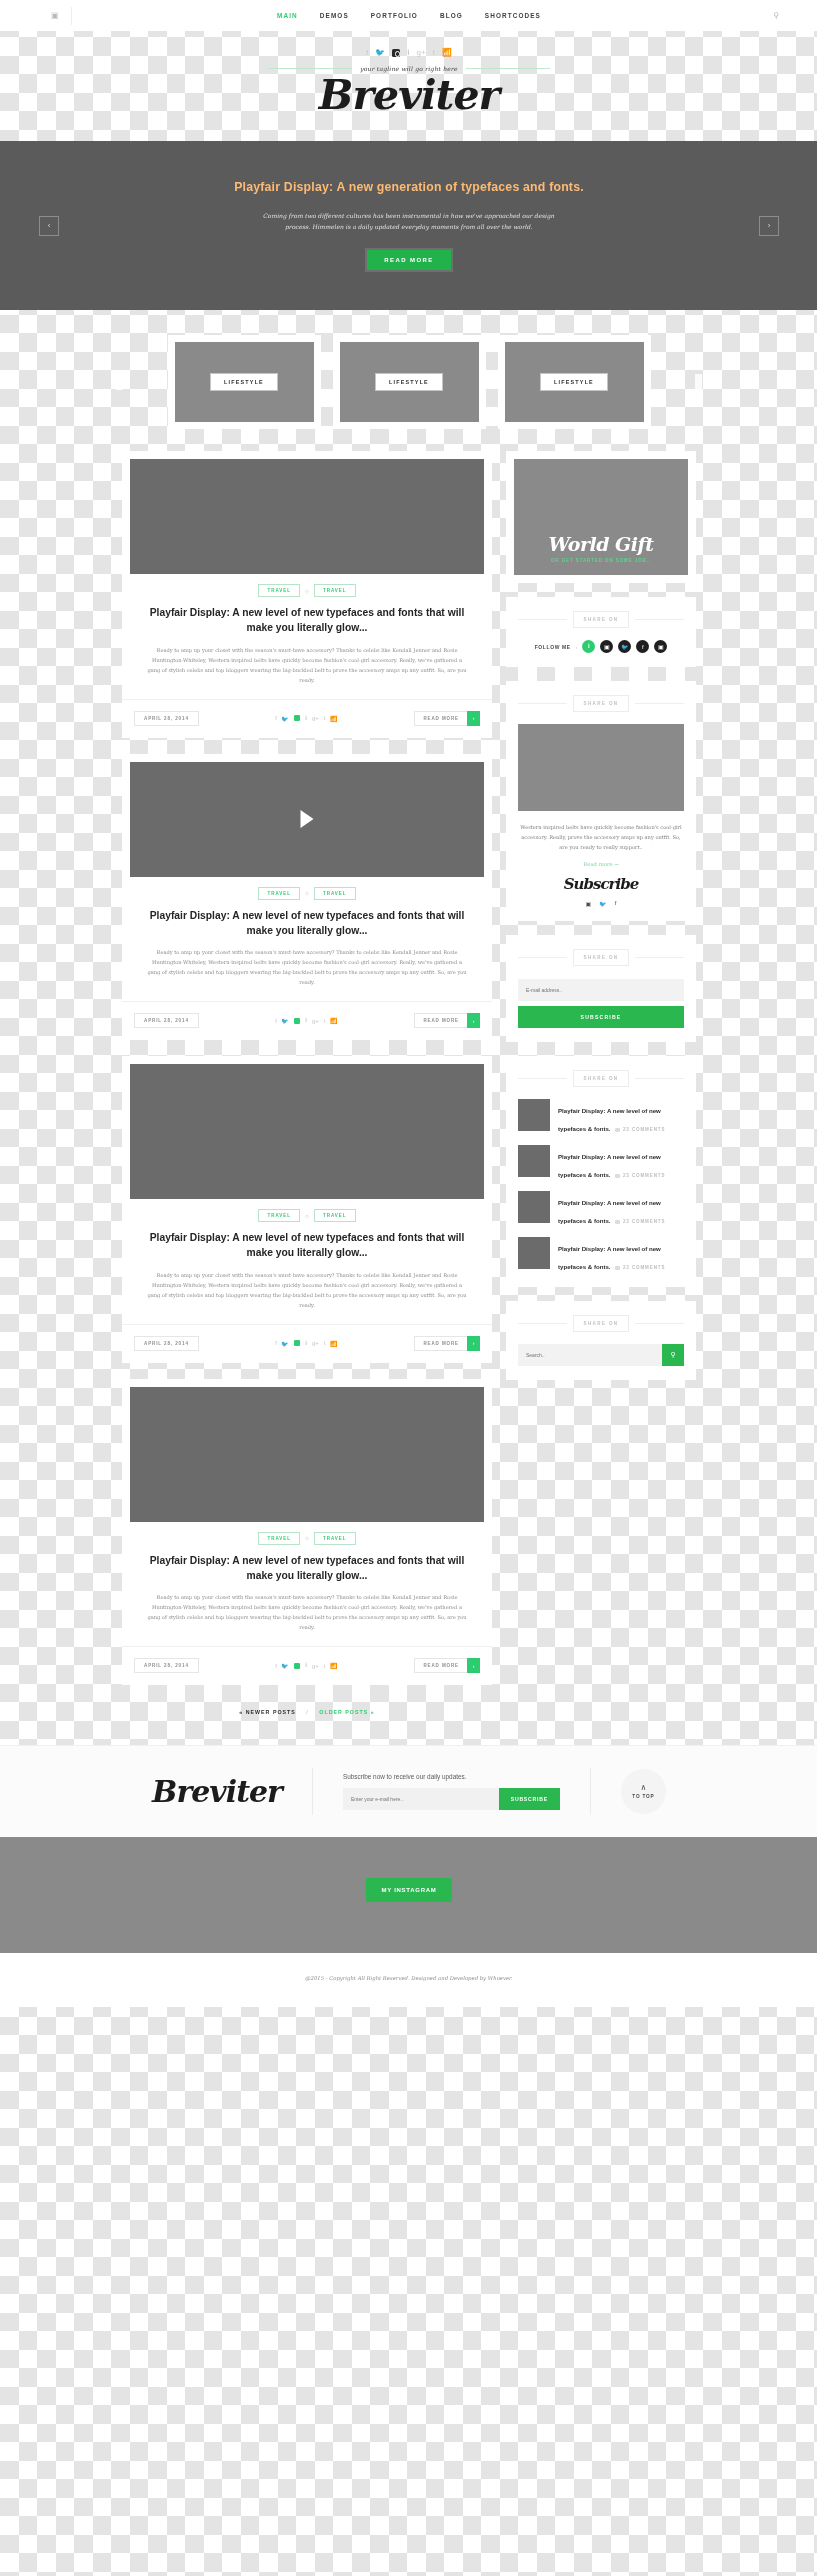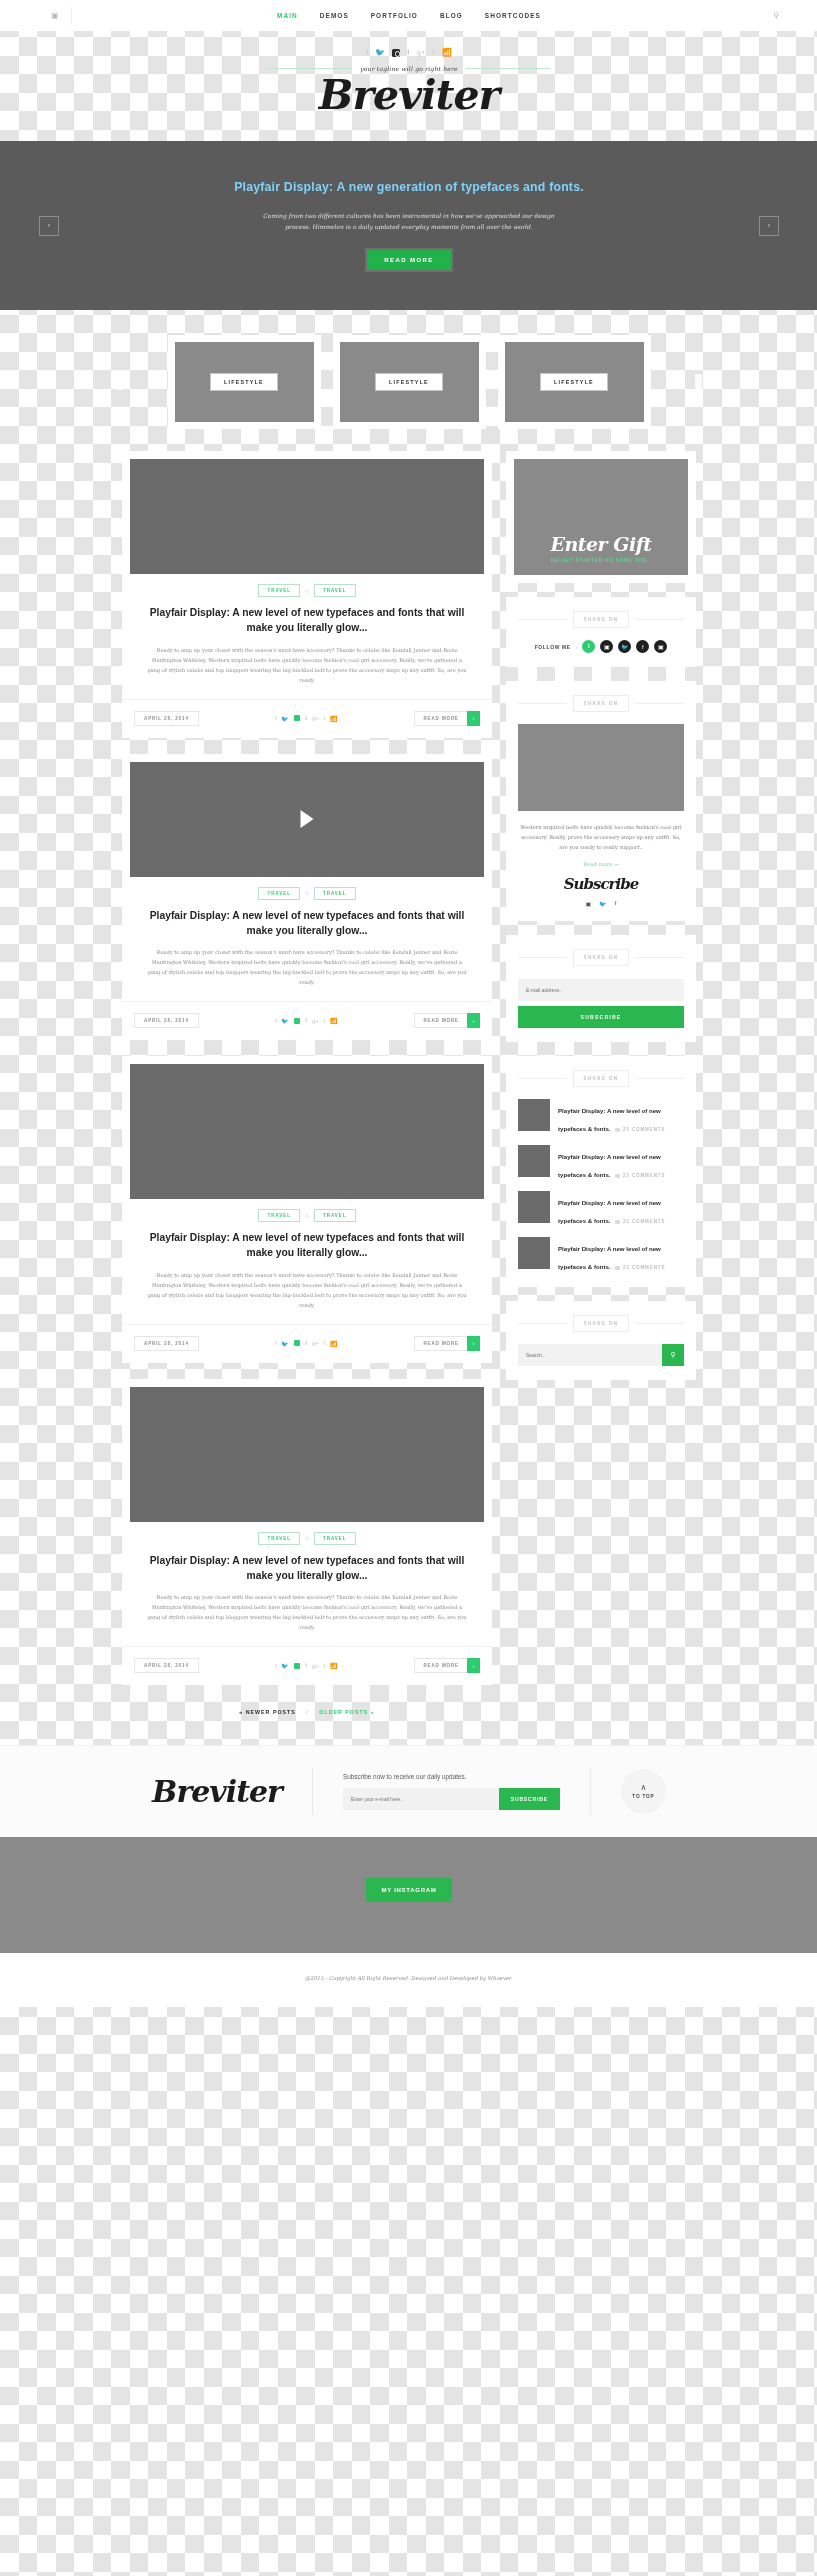--- a/index.html
+++ b/index.html
@@ -106,21 +106,21 @@
 
   
   .hero {
     background:#5b5b5b;
     height: 169px;
     position: relative;
     display:flex; align-items:center; justify-content:center;
   }
   .hero-inner { text-align:center; width:424px; }
   .hero-title {
-    color:#7dd3fc; font-size:12.3px; font-weight:bold; line-height:1.45;
+    color:#fdba74; font-size:12.3px; font-weight:bold; line-height:1.45;
     letter-spacing:0.2px;
   }
   .hero-sub {
     font-family:"DejaVu Serif", serif; font-style:italic;
     color:#e2e2e2; font-size:6px; line-height:1.85;
     margin-top:13px; padding:0 61px;
   }
   .hero-btn {
     display:inline-block; margin-top:16px;
     background:#22b24c; color:#fff; font-size:6px; font-weight:bold;
@@ -574,21 +574,21 @@
       <span class="slash">/</span>
       <span class="older">OLDER POSTS »</span>
     </div>
   </div>
 
   <div class="side-col">
 
     <div class="widget" style="padding:0;">
       <div class="promo">
         <div class="promo-txt">
-          <div class="promo-script">Enter Gift</div>
+          <div class="promo-script">World Gift</div>
           <div class="promo-sub">OR GET STARTED ON SOME JOB..</div>
         </div>
       </div>
     </div>
 
     <div class="widget">
       <div class="widget-title-row">
         <span class="wt-line"></span>
         <span class="wt-box">SHARE ON</span>
         <span class="wt-line"></span>

